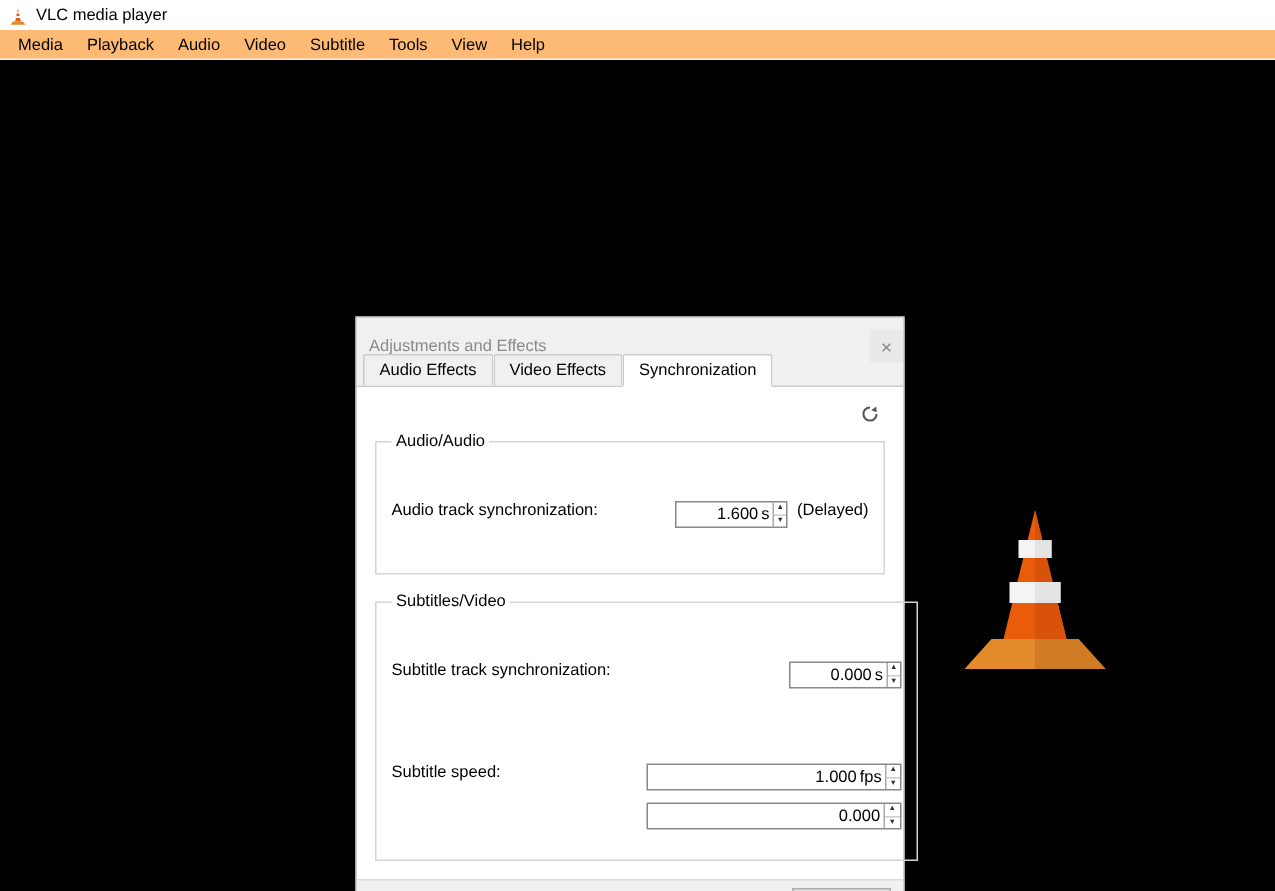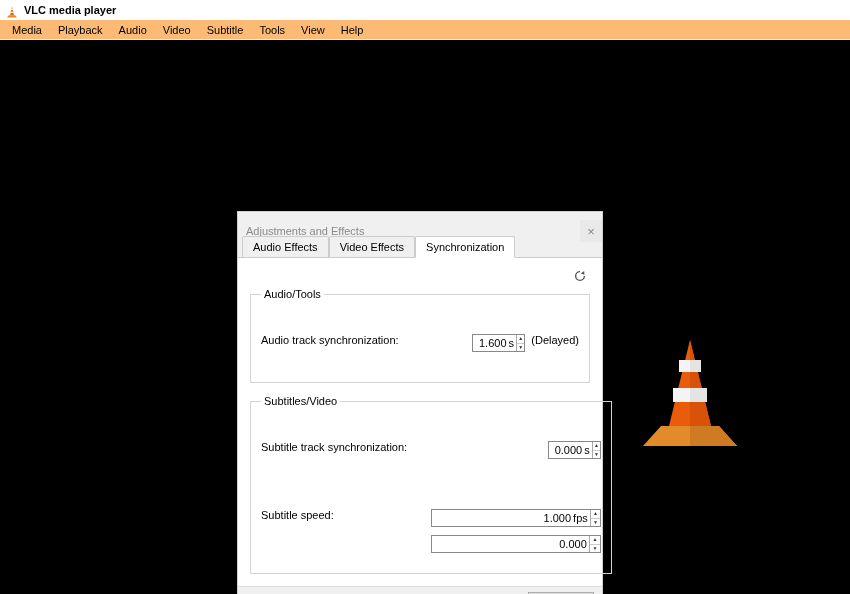--- a/index.html
+++ b/index.html
@@ -2,21 +2,21 @@
 <html><head>
 <meta charset="utf-8">
 <style>
   * { box-sizing: border-box; margin: 0; padding: 0; font-family: "Segoe UI", Tahoma, sans-serif; }
   html, body { width: 850px; height: 594px; overflow: hidden; }
   body { background: #000; }
 
   
   .titlebar { height: 20px; background: #fff; display: flex; align-items: center; padding: 0 6px; }
   .titlebar .logo { width: 12px; height: 12px; margin-right: 6px; }
-  .titlebar .title { font-size: 11px; color: #000; font-weight: bold; }
+  .titlebar .title { font-size: 11px; color: #000; }
 
   
   .menubar { height: 20px; background: #fdba74; display: flex; align-items: center; padding: 0 4px; border-bottom: 1px solid #eee; }
   .menubar .menu-item { font-size: 11px; color: #000; padding: 2px 8px; cursor: default; }
 
   
   .video-area { position: relative; width: 850px; height: 554px; background: #000; }
 
   
   .big-cone { position: absolute; left: 640px; top: 298px; width: 100px; height: 110px; }
@@ -39,21 +39,21 @@
   .refresh-row { display: flex; justify-content: flex-end; padding: 2px 2px 4px 2px; }
   .refresh-btn { width: 16px; height: 16px; display: flex; align-items: center; justify-content: center; cursor: default; }
 
   fieldset.group { border: 1px solid #d4d4d4; padding: 34px 10px 20px 10px; margin-bottom: 12px; position: relative; }
   fieldset.group legend.grouplabel { font-size: 11px; padding: 0 3px; color: #000; background:#fff;}
   .row { display: flex; font-size: 11px; margin-bottom: 8px; }
   .row:last-child { margin-bottom: 0; }
   .row .label { flex: 0 0 170px; }
   .row .spacer { flex: 1; }
   .row .spinbox { display: flex; align-items: center; border: 1px solid #888; height: 18px; background: #fff; }
-  .row .spinbox.narrow { width: 53px; }
+  .row .spinbox.narrow { width: 75px; }
   .row .spinbox.wide { width: 170px; }
   .row .spinbox input { border: none; outline: none; font-size: 11px; text-align: right; padding: 0 2px; width: 100%; min-width: 0; background: transparent; }
   .row .spinbox .unit { font-size: 11px; padding-right: 2px; white-space: nowrap; }
   .row .spinbox .steppers { width: 12px; height: 16px; display: flex; flex-direction: column; border-left: 1px solid #aaa; }
   .row .spinbox .steppers div { flex: 1; display: flex; align-items: center; justify-content: center; font-size: 5px; line-height: 5px; color: #333; cursor: default; }
   .row .spinbox .steppers div:first-child { border-bottom: 1px solid #ccc; }
   .row .hint { font-size: 11px; margin-left: 6px; }
 
   
   .dialog-footer { height: 28px; background: #f0f0f0; display: flex; align-items: center; justify-content: flex-end; padding: 0 8px; border-top: 1px solid #ddd; }
@@ -120,21 +120,21 @@
         <div class="refresh-row">
           <span class="refresh-btn">
             <svg viewBox="0 0 16 16" width="14" height="14">
               <path d="M8 3 a5 5 0 1 0 5 5" fill="none" stroke="#555" stroke-width="1.6"></path>
               <polygon points="12.7,2.2 13.1,6.6 8.9,5.2" fill="#555"></polygon>
             </svg>
           </span>
         </div>
 
         <fieldset class="group" style="padding-bottom:30px;">
-          <legend class="grouplabel">Audio/Tools</legend>
+          <legend class="grouplabel">Audio/Audio</legend>
           <div class="row">
             <span class="label">Audio track synchronization:</span>
             <span class="spacer"></span>
             <span class="spinbox narrow">
               <input value="1.600" style="">
               <span class="unit">s</span>
               <span class="steppers">
                 <div>▲</div>
                 <div>▼</div>
               </span>

